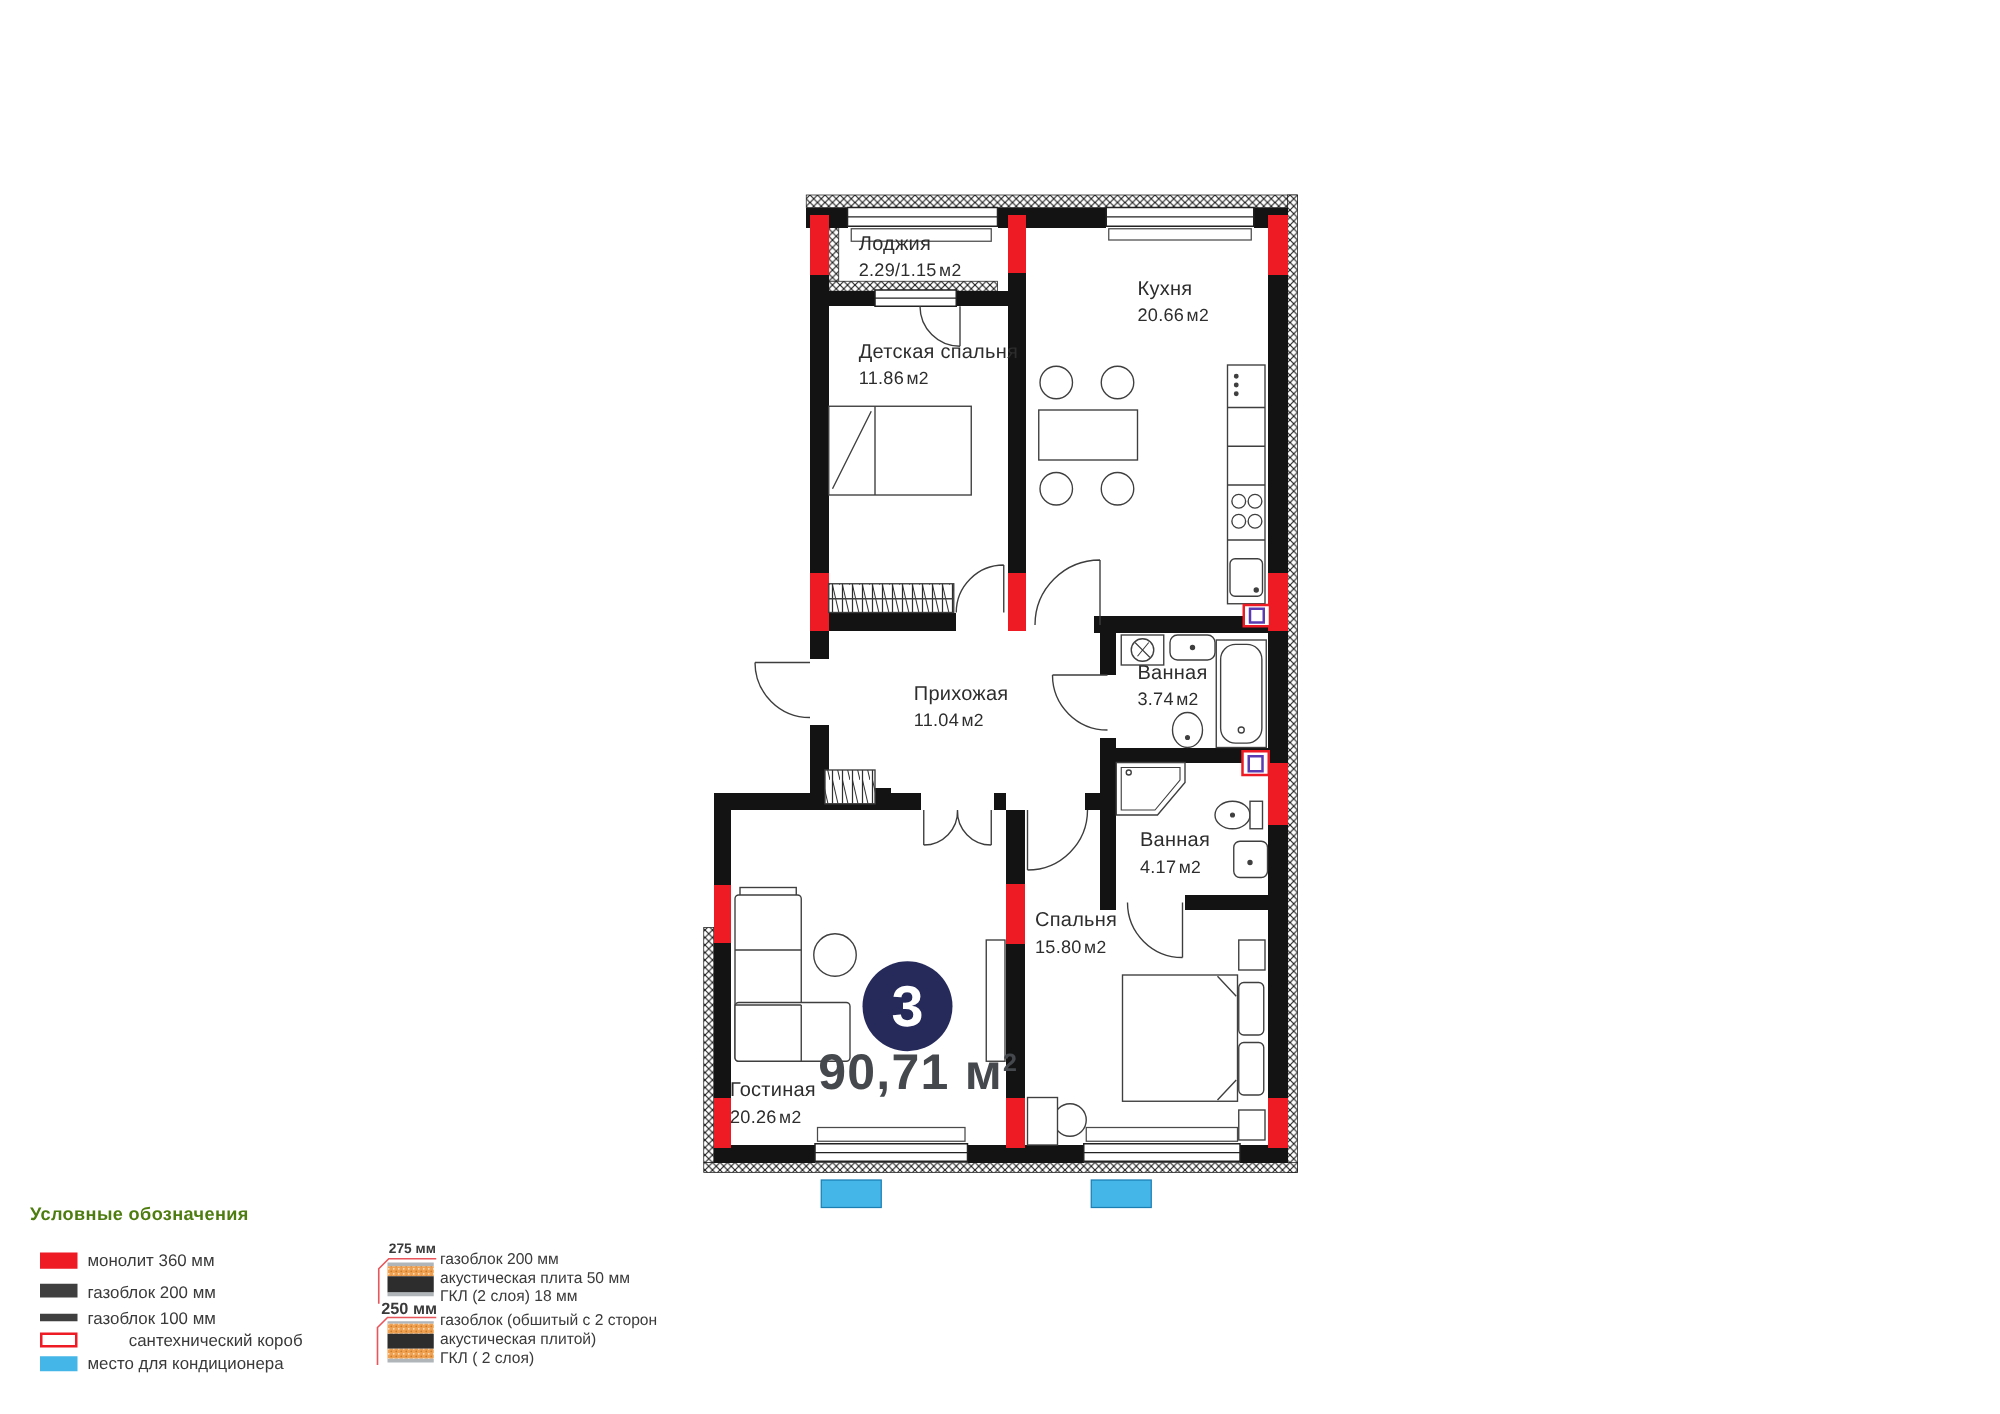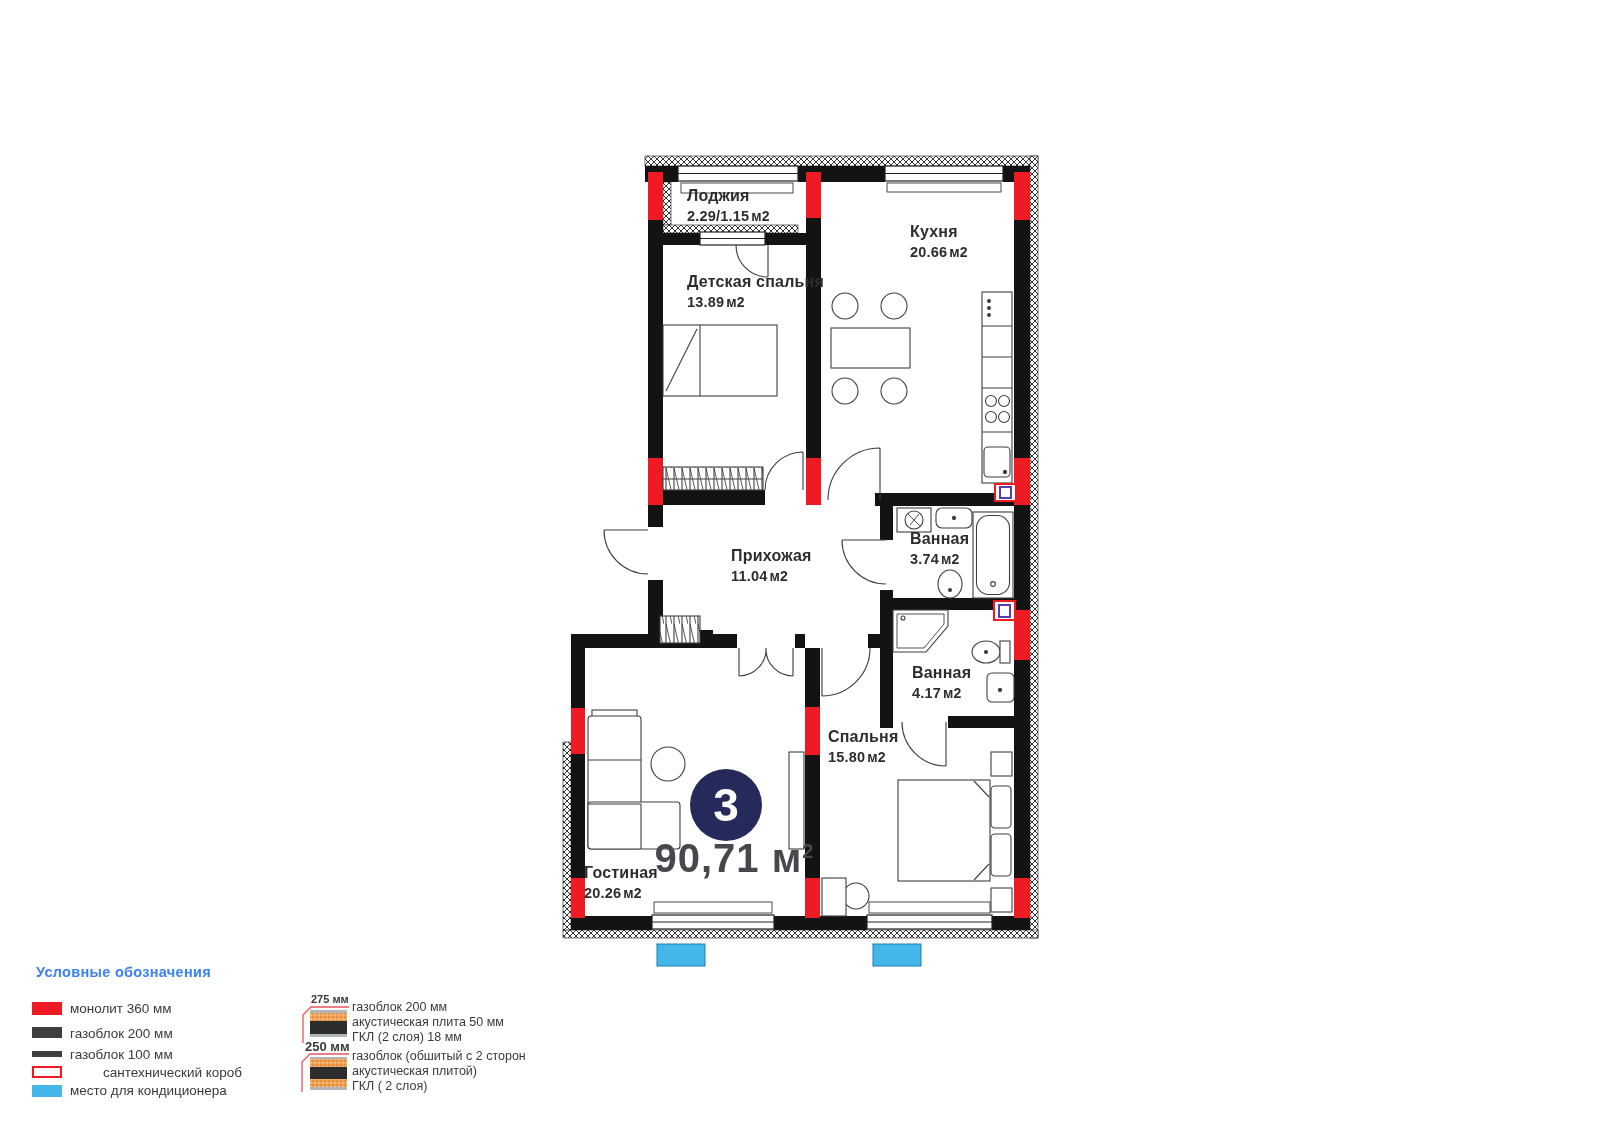--- a/index.html
+++ b/index.html
@@ -2,39 +2,39 @@
 <html><head>
 <meta charset="utf-8">
 <style>
   html,body{margin:0;padding:0;}
   body{
     width:1600px;height:1131px;position:relative;background:#ffffff;
     font-family:"Liberation Sans", sans-serif;overflow:hidden;
   }
   #plan-svg{position:absolute;left:0;top:0;width:1600px;height:1131px;}
   .room-label{
-    position:absolute;color:#2d2d2d;font-weight:bold;letter-spacing:.2px;
+    position:absolute;color:#2d2d2d;font-weight:normal;letter-spacing:.2px;
     white-space:nowrap;line-height:21px;
   }
   .room-label .name{display:block;font-size:16px;}
   .room-label .area-line{display:block;font-size:14.5px;}
   .room-label .unit{font-size:14px;margin-left:2px;}
   #unit-badge{
     position:absolute;left:690px;top:769px;width:72px;height:72px;border-radius:50%;
     background:#262a5b;color:#ffffff;display:flex;align-items:center;justify-content:center;
     font-size:46px;font-weight:bold;
   }
   #total-area{
     position:absolute;left:628px;top:836px;width:212px;text-align:center;
     color:#45494d;font-size:40px;font-weight:bold;letter-spacing:1px;white-space:nowrap;
   }
   #total-area .sup{font-size:20px;vertical-align:14px;letter-spacing:0;}
   #legend-title{
-    position:absolute;left:36px;top:964px;font-size:14.5px;font-weight:bold;
-    color:#3b82f6;letter-spacing:.3px;text-align:right;
+    position:absolute;left:24px;top:964px;font-size:14.5px;font-weight:bold;
+    color:#4d7c0f;letter-spacing:.3px;text-align:right;
   }
   .legend-label{position:absolute;left:70px;font-size:13.5px;color:#3a3a3a;white-space:nowrap;}
   .wt-dim{position:absolute;font-weight:bold;color:#3a3a3a;white-space:nowrap;}
   .wt-lines{position:absolute;left:352px;font-size:12.5px;line-height:15.2px;color:#3a3a3a;white-space:nowrap;}
   .wt-lines span{display:block;}
 </style>
 </head>
 <body>
 
 <svg id="plan-svg" viewBox="0 0 1600 1131" xmlns="http://www.w3.org/2000/svg">
@@ -258,21 +258,21 @@
     </g>
   </g>
 </svg>
 
 <div class="room-label" style="left:687px;top:185px;">
   <span class="name">Лоджия</span>
   <span class="area-line"><span>2.29/1.15</span><span class="unit">м2</span></span>
 </div>
 <div class="room-label" style="left:687px;top:271px;">
   <span class="name">Детская спальня</span>
-  <span class="area-line"><span>13.89</span><span class="unit">м2</span></span>
+  <span class="area-line"><span>11.86</span><span class="unit">м2</span></span>
 </div>
 <div class="room-label" style="left:910px;top:221px;">
   <span class="name">Кухня</span>
   <span class="area-line"><span>20.66</span><span class="unit">м2</span></span>
 </div>
 <div class="room-label" style="left:731px;top:545px;">
   <span class="name">Прихожая</span>
   <span class="area-line"><span>11.04</span><span class="unit">м2</span></span>
 </div>
 <div class="room-label" style="left:910px;top:528px;">

